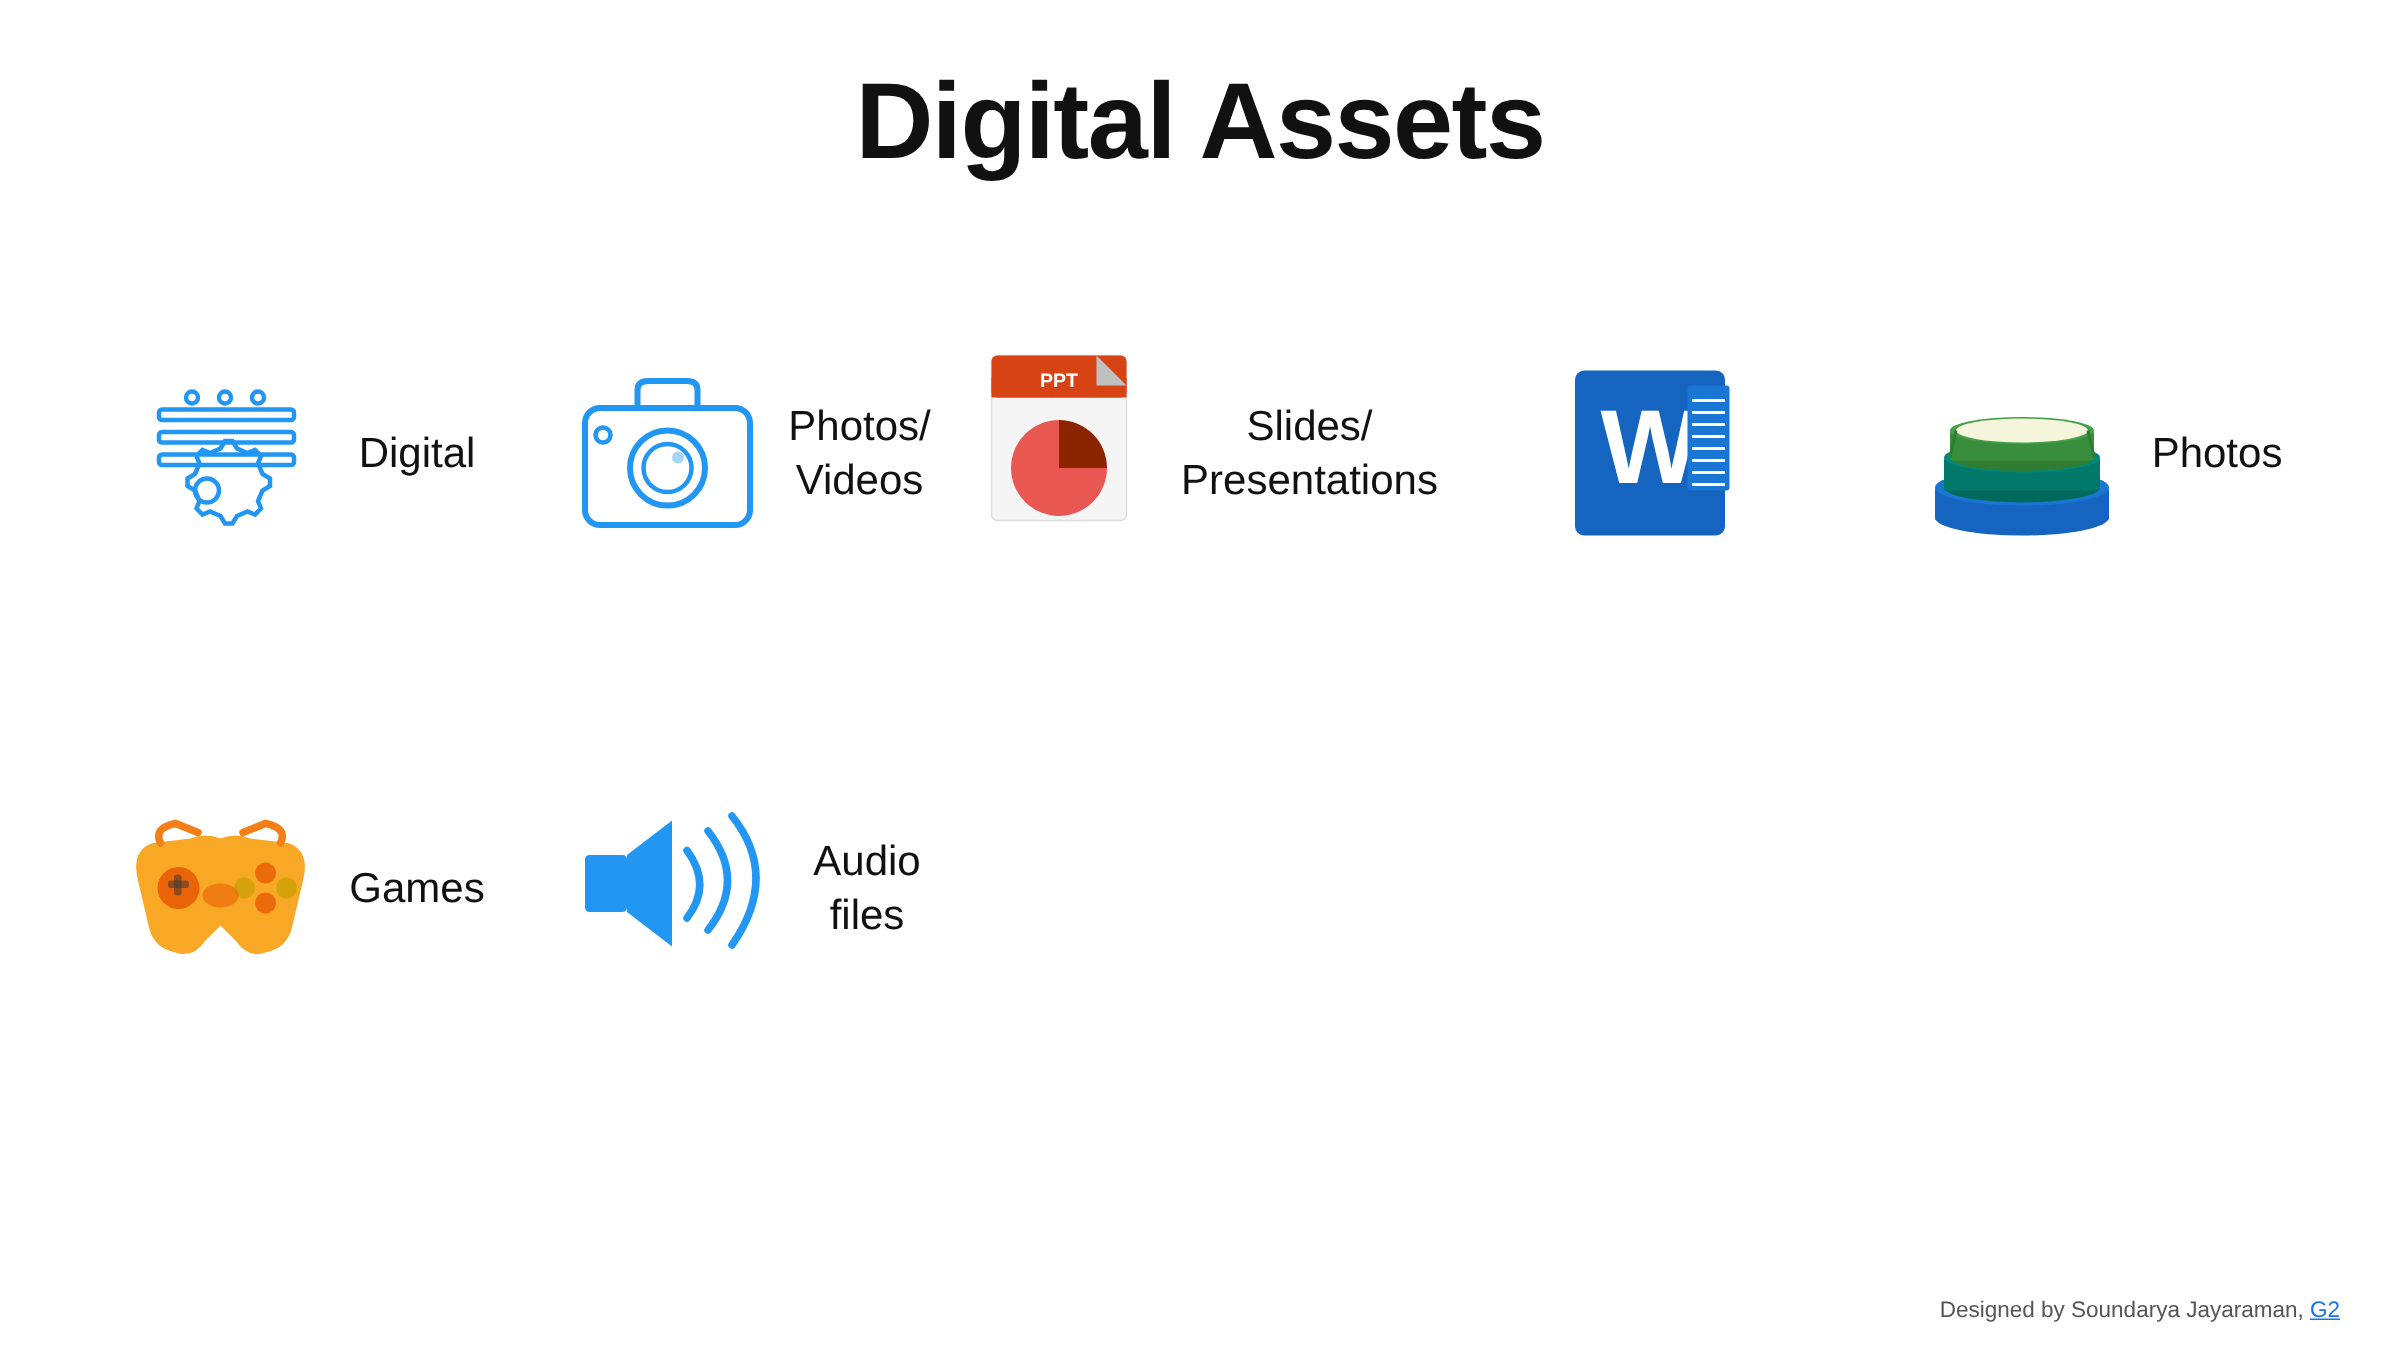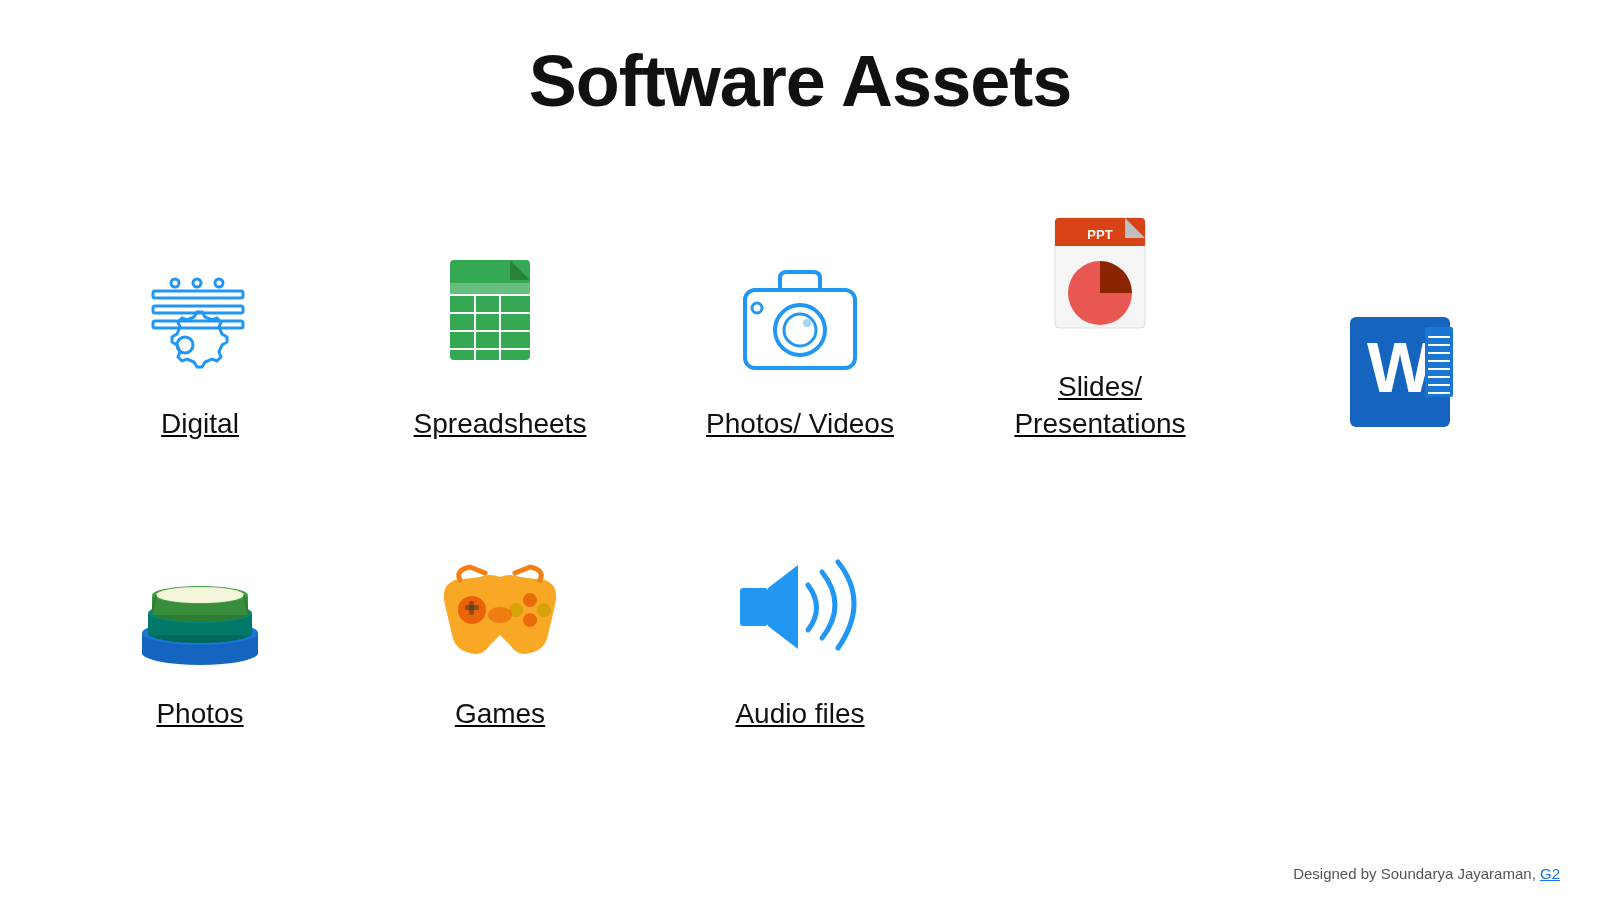--- a/index.html
+++ b/index.html
@@ -23,25 +23,24 @@
     }
     .grid {
       display: grid;
       grid-template-columns: repeat(5, 240px);
       grid-template-rows: repeat(2, 280px);
       gap: 10px 60px;
       margin-top: 10px;
     }
     .item {
       display: flex;
-      flex-direction: column;
+      flex-direction: row;
       align-items: center;
-      justify-content: flex-end;
+      justify-content: center;
       gap: 16px;
-      text-decoration: underline;
     }
     .icon-wrap {
       width: 140px;
       height: 140px;
       display: flex;
       align-items: center;
       justify-content: center;
     }
     .label {
       font-size: 28px;
@@ -60,21 +59,21 @@
     .footer a {
       color: #1a73e8;
       text-decoration: underline;
     }
 
     
   </style>
 </head>
 <body>
 
-<h1>Software Assets</h1>
+<h1>Digital Assets</h1>
 
 <div class="grid">
 
   <div class="item">
     <div class="icon-wrap">
       <svg width="130" height="130" viewBox="0 0 130 130" fill="none" xmlns="http://www.w3.org/2000/svg">
 
         <g transform="translate(10,20)">
 
           <circle cx="30" cy="8" r="4" fill="none" stroke="#2196F3" stroke-width="3"></circle>
@@ -88,40 +87,20 @@
           <g transform="translate(5, 15)">
             <path d="M35 55 m-8,0 a8,8 0 1,0 16,0 a8,8 0 1,0 -16,0" fill="none" stroke="#2196F3" stroke-width="3"></path>
             <path d="M27,55 l-5,-3 l0,-5 l5,-3 l3,-7 l-2,-5 l4,-4 l5,2 l7,-3 l3,-5 l5,0 l3,5 l7,3 l5,-2 l4,4 l-2,5 l3,7 l5,3 l0,5 l-5,3 l-3,7 l2,5 l-4,4 l-5,-2 l-7,3 l-3,5 l-5,0 l-3,-5 l-7,-3 l-5,2 l-4,-4 l2,-5 Z" fill="none" stroke="#2196F3" stroke-width="3"></path>
           </g>
         </g>
       </svg>
     </div>
     <div class="label">Digital</div>
   </div>
 
-  <div class="item">
-    <div class="icon-wrap">
-      <svg width="120" height="130" viewBox="0 0 120 130" fill="none" xmlns="http://www.w3.org/2000/svg">
-
-        <rect x="10" y="5" width="80" height="100" rx="4" fill="#34A853"></rect>
-
-        <polygon points="70,5 90,25 70,25" fill="#27833c"></polygon>
-
-        <line x1="10" y1="40" x2="90" y2="40" stroke="white" stroke-width="2"></line>
-        <line x1="10" y1="58" x2="90" y2="58" stroke="white" stroke-width="2"></line>
-        <line x1="10" y1="76" x2="90" y2="76" stroke="white" stroke-width="2"></line>
-        <line x1="10" y1="94" x2="90" y2="94" stroke="white" stroke-width="2"></line>
-        <line x1="35" y1="40" x2="35" y2="105" stroke="white" stroke-width="2"></line>
-        <line x1="60" y1="40" x2="60" y2="105" stroke="white" stroke-width="2"></line>
-
-        <rect x="10" y="28" width="80" height="12" fill="rgba(255,255,255,0.25)"></rect>
-      </svg>
-    </div>
-    <div class="label">Spreadsheets</div>
-  </div>
 
   <div class="item">
     <div class="icon-wrap">
       <svg width="130" height="120" viewBox="0 0 130 120" fill="none" xmlns="http://www.w3.org/2000/svg">
 
         <rect x="10" y="30" width="110" height="78" rx="10" fill="none" stroke="#2196F3" stroke-width="4"></rect>
 
         <circle cx="65" cy="70" r="25" fill="none" stroke="#2196F3" stroke-width="4"></circle>
         <circle cx="65" cy="70" r="16" fill="none" stroke="#2196F3" stroke-width="3"></circle>
 

